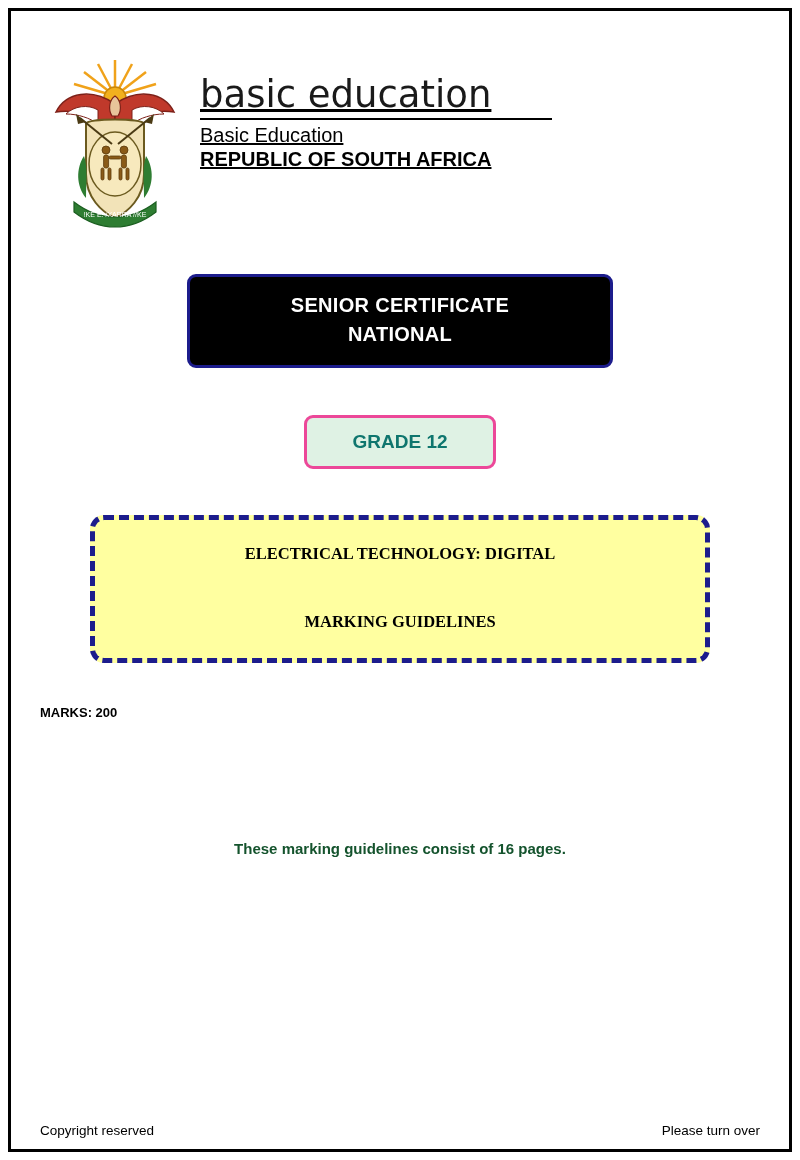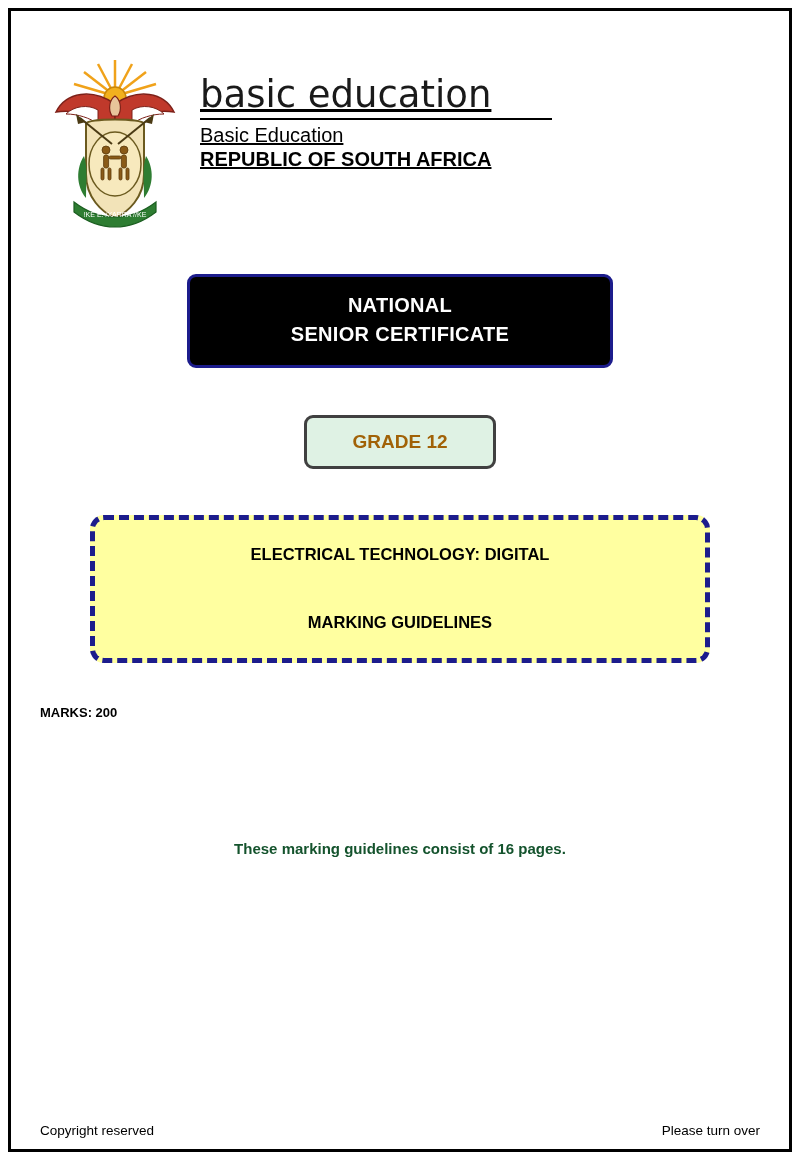--- a/index.html
+++ b/index.html
@@ -102,35 +102,36 @@
 
   
   .grade-wrap {
     display: flex;
     justify-content: center;
     margin-top: 47px;
   }
   .grade-box {
     width: 186px;
     background: #dff2e4;
-    border: 3px solid #404040;
+    border: 3px solid #ec4899;
     border-radius: 9px;
     text-align: center;
     font-weight: bold;
     font-size: 19px;
     line-height: 22px;
     padding: 13px 0 13px 0;
-    color: #a16207;
+    color: #0f766e;
   }
 
   
   .subject-wrap {
     display: flex;
     justify-content: center;
     margin-top: 46px;
+    font-family: Liberation Serif, serif;
   }
   .subject-box {
     width: 610px;
     background: #ffffa0;
     border: 5px dashed #1c1c8c;
     border-radius: 14px;
     text-align: center;
     padding: 22px 0 24px 0;
     color: #000;
     font-weight: bold;
@@ -235,22 +236,22 @@
       <div class="dept-text">
         <div class="dept-title">basic education</div>
         <div class="dept-rule"></div>
         <div class="dept-line2">Basic Education</div>
         <div class="dept-line3">REPUBLIC OF SOUTH AFRICA</div>
       </div>
     </div>
 
     <div class="nsc-wrap">
       <div class="nsc-box">
+        <div>SENIOR CERTIFICATE</div>
         <div>NATIONAL</div>
-        <div>SENIOR CERTIFICATE</div>
       </div>
     </div>
 
     <div class="grade-wrap">
       <div class="grade-box">GRADE 12</div>
     </div>
 
     <div class="subject-wrap">
       <div class="subject-box">
         <div>ELECTRICAL TECHNOLOGY: DIGITAL</div>

